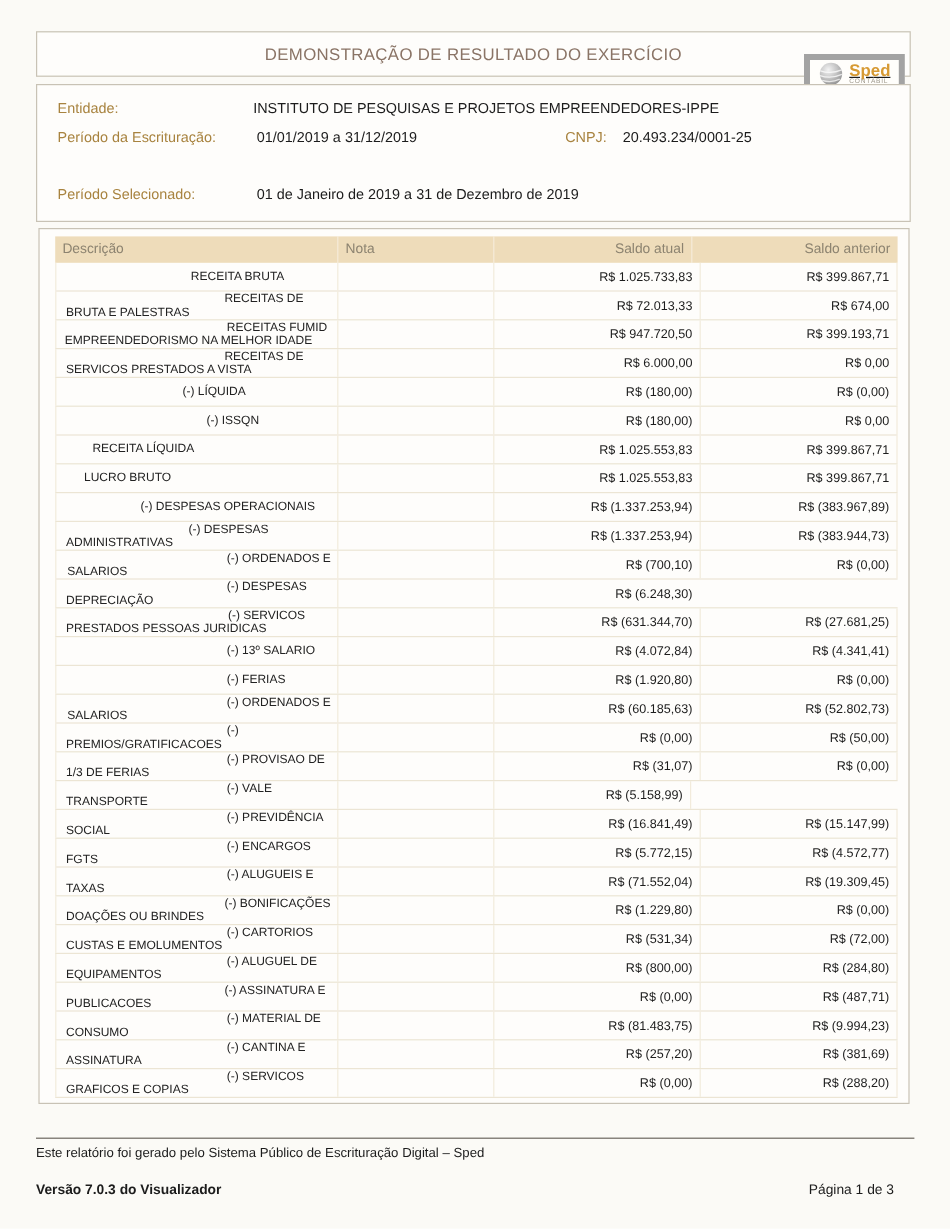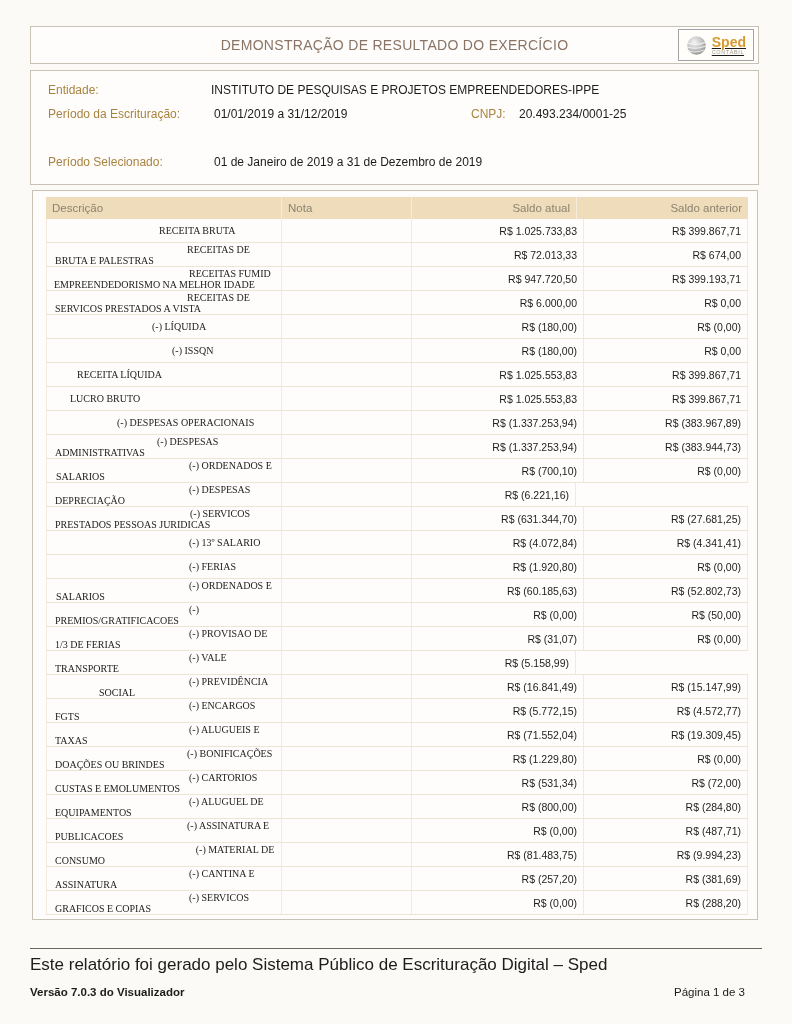--- a/index.html
+++ b/index.html
@@ -9,22 +9,22 @@
     background:#fbfaf6;
     font-family:"Liberation Sans", sans-serif;
     color:#1c1c1c;overflow:hidden;
   }
   .box{position:absolute;background:#fefdfb;border:1px solid #c8c2b5;box-sizing:border-box;}
 
   
   .title-box{left:30px;top:26px;width:729px;height:38px;display:flex;align-items:center;justify-content:center;}
   .page-title{font-size:14px;letter-spacing:.3px;color:#8a7466;white-space:nowrap;}
   .logo-box{
-    position:absolute;right:4px;top:2px;height:32px;box-sizing:border-box;
-    border:1px solid #a3a3a3;background:#fffefb;
+    position:absolute;right:4px;top:18px;height:32px;box-sizing:border-box;
+    border:5px solid #a3a3a3;background:#fffefb;
     display:flex;align-items:center;gap:5px;padding:0 7px;text-decoration:underline;
   }
   .logo-text{display:flex;flex-direction:column;line-height:1;}
   .logo-brand{font-size:14px;font-weight:bold;color:#d79a33;}
   .logo-sub{font-size:5.5px;letter-spacing:.6px;color:#a09a8e;margin-top:1px;}
 
   
   .info-box{left:30px;top:70px;width:729px;height:115px;}
   .info-row{position:absolute;left:0;width:100%;height:14px;font-size:12px;}
   .ilabel{position:absolute;color:#a8833f;white-space:nowrap;}
@@ -37,30 +37,30 @@
   .thead .hcell{display:flex;align-items:center;box-sizing:border-box;}
   .h-desc{width:235px;padding-left:6px;}
   .h-nota{width:130px;padding-left:6px;border-left:1px solid rgba(255,255,255,.45);}
   .h-ant{width:172px;justify-content:flex-end;padding-right:6px;border-left:1px solid rgba(255,255,255,.45);}
   .h-atual{width:165px;justify-content:flex-end;padding-right:6px;border-left:1px solid rgba(255,255,255,.45);}
 
   .trow{display:flex;height:24px;border-bottom:1px solid #ece5d4;box-sizing:border-box;}
   .cell{box-sizing:border-box;}
   .c-desc{width:235px;display:flex;flex-direction:column;justify-content:center;
           font-size:10px;line-height:11px;color:#222;border-left:1px solid #f2ebdb;}
-  .dline{display:block;white-space:nowrap;font-family:Liberation Serif, serif;}
+  .dline{display:block;white-space:nowrap;}
   .c-nota{width:130px;border-left:1px solid #f2ebdb;}
   .c-ant{width:172px;border-left:1px solid #f2ebdb;}
   .c-atual{width:165px;border-left:1px solid #f2ebdb;border-right:1px solid #f2ebdb;}
   .amount{display:flex;align-items:center;justify-content:flex-end;
           padding-right:6px;font-size:10.5px;color:#1d1d1d;white-space:nowrap;}
 
   
   .footer-rule{position:absolute;left:30px;top:948px;width:732px;height:1px;background:#6c675f;}
-  .footer-gen{position:absolute;left:30px;top:955px;font-size:17px;}
+  .footer-gen{position:absolute;left:30px;top:955px;font-size:11px;}
   .footer-version{position:absolute;left:30px;top:986px;font-size:11.5px;font-weight:bold;}
   .footer-page{position:absolute;right:47px;top:986px;font-size:11.5px;}
 </style>
 </head>
 <body>
 
 <div class="page">
 
   <div class="box title-box">
     <span class="page-title">DEMONSTRAÇÃO DE RESULTADO DO EXERCÍCIO</span>
@@ -205,21 +205,21 @@
             <div class="cell c-nota"></div>
             <div class="cell c-ant amount">R$ (700,10)</div>
             <div class="cell c-atual amount">R$ (0,00)</div>
           </div>
           <div class="trow">
             <div class="cell c-desc">
               <span class="dline" style="padding-left: 142px;">(-) DESPESAS</span>
               <span class="dline" style="padding-left: 8px;">DEPRECIAÇÃO</span>
             </div>
             <div class="cell c-nota"></div>
-            <div class="cell c-atual amount">R$ (6.221,16)</div>
+            <div class="cell c-ant amount">R$ (6.248,30)</div>
           </div>
           <div class="trow">
             <div class="cell c-desc">
               <span class="dline" style="padding-left: 143px;">(-) SERVICOS</span>
               <span class="dline" style="padding-left: 8px;">PRESTADOS PESSOAS JURIDICAS</span>
             </div>
             <div class="cell c-nota"></div>
             <div class="cell c-ant amount">R$ (631.344,70)</div>
             <div class="cell c-atual amount">R$ (27.681,25)</div>
           </div>
@@ -270,21 +270,21 @@
             <div class="cell c-desc">
               <span class="dline" style="padding-left: 142px;">(-) VALE</span>
               <span class="dline" style="padding-left: 8px;">TRANSPORTE</span>
             </div>
             <div class="cell c-nota"></div>
             <div class="cell c-atual amount">R$ (5.158,99)</div>
           </div>
           <div class="trow">
             <div class="cell c-desc">
               <span class="dline" style="padding-left: 142px;">(-) PREVIDÊNCIA</span>
-              <span class="dline" style="padding-left: 8px; margin-left: 44px;">SOCIAL</span>
+              <span class="dline" style="padding-left: 8px;">SOCIAL</span>
             </div>
             <div class="cell c-nota"></div>
             <div class="cell c-ant amount">R$ (16.841,49)</div>
             <div class="cell c-atual amount">R$ (15.147,99)</div>
           </div>
           <div class="trow">
             <div class="cell c-desc">
               <span class="dline" style="padding-left: 142px;">(-) ENCARGOS</span>
               <span class="dline" style="padding-left: 8px;">FGTS</span>
             </div>
@@ -332,21 +332,21 @@
             <div class="cell c-desc">
               <span class="dline" style="padding-left: 140px;">(-) ASSINATURA E</span>
               <span class="dline" style="padding-left: 8px;">PUBLICACOES</span>
             </div>
             <div class="cell c-nota"></div>
             <div class="cell c-ant amount">R$ (0,00)</div>
             <div class="cell c-atual amount">R$ (487,71)</div>
           </div>
           <div class="trow">
             <div class="cell c-desc">
-              <span class="dline" style="padding-left: 142px; text-align: center;">(-) MATERIAL DE</span>
+              <span class="dline" style="padding-left: 142px;">(-) MATERIAL DE</span>
               <span class="dline" style="padding-left: 8px;">CONSUMO</span>
             </div>
             <div class="cell c-nota"></div>
             <div class="cell c-ant amount">R$ (81.483,75)</div>
             <div class="cell c-atual amount">R$ (9.994,23)</div>
           </div>
           <div class="trow">
             <div class="cell c-desc">
               <span class="dline" style="padding-left: 142px;">(-) CANTINA E</span>
               <span class="dline" style="padding-left: 8px;">ASSINATURA</span>

